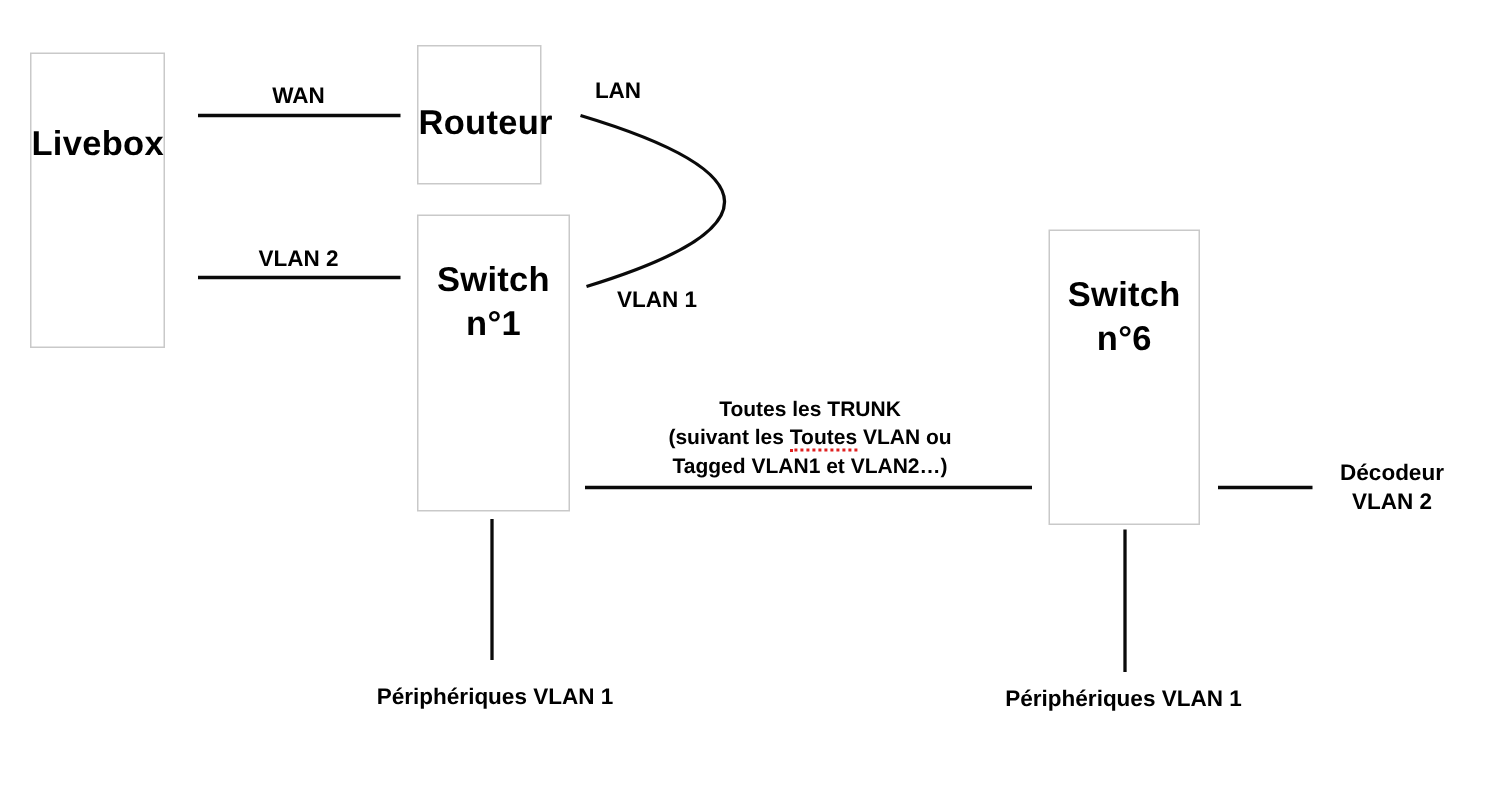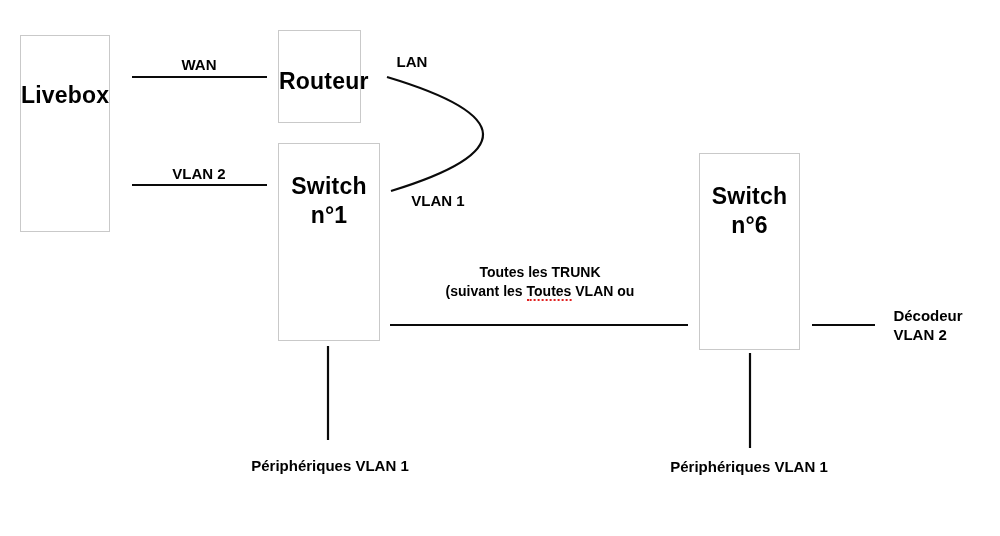--- a/index.html
+++ b/index.html
@@ -60,20 +60,21 @@
     white-space: nowrap;
   }
   .squiggle {
     border-bottom: 2px dotted #e02020;
     padding-bottom: 0px;
   }
   .decodeur-label {
     position: absolute;
     left: 928px; top: 306px;
     transform: translateX(-50%);
+    text-align: center;
     font-weight: 700;
     font-size: 15px;
     line-height: 19px;
     white-space: nowrap;
   }
   .periph-label {
     position: absolute;
     transform: translate(-50%, -50%);
     font-weight: 700;
     font-size: 15px;
@@ -119,20 +120,21 @@
   </div>
 
   <div class="edge-label lbl-wan">WAN</div>
   <div class="edge-label lbl-lan">LAN</div>
   <div class="edge-label lbl-vlan2">VLAN 2</div>
   <div class="edge-label lbl-vlan1">VLAN 1</div>
 
   <div class="trunk-label">
     <span>Toutes les TRUNK</span><br>
     <span>(suivant les </span><span class="squiggle">Toutes</span><span> VLAN ou</span><br>
+    <span>Tagged VLAN1 et VLAN2…)</span>
   </div>
 
   <div class="decodeur-label">
     <span>Décodeur</span><br>
     <span>VLAN 2</span>
   </div>
 
   <div class="periph-label periph-left">Périphériques VLAN 1</div>
   <div class="periph-label periph-right">Périphériques VLAN 1</div>
 

